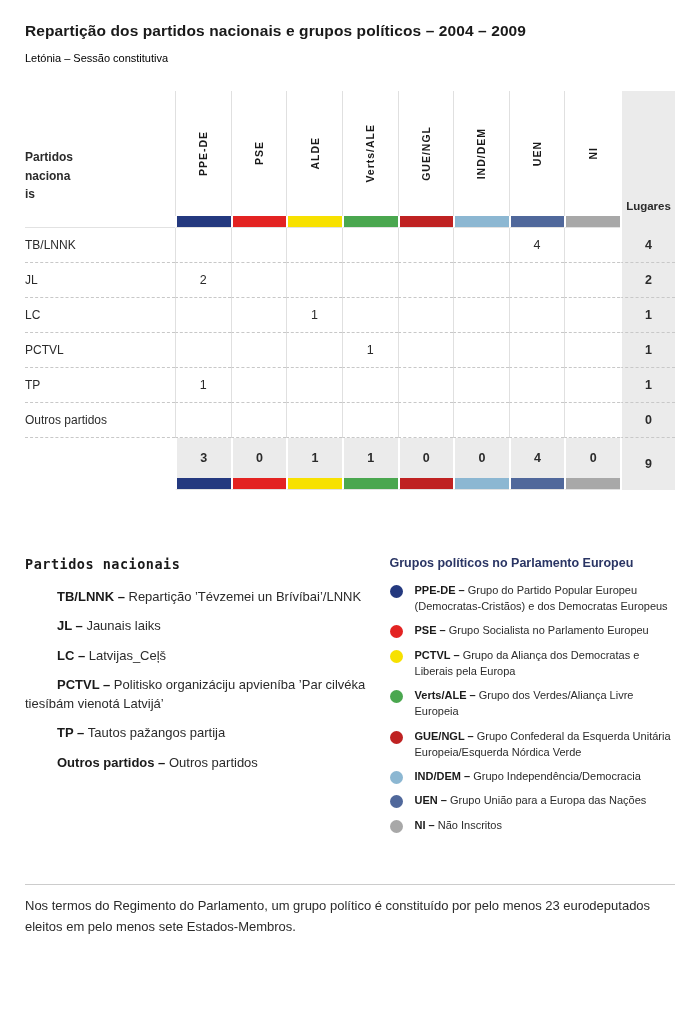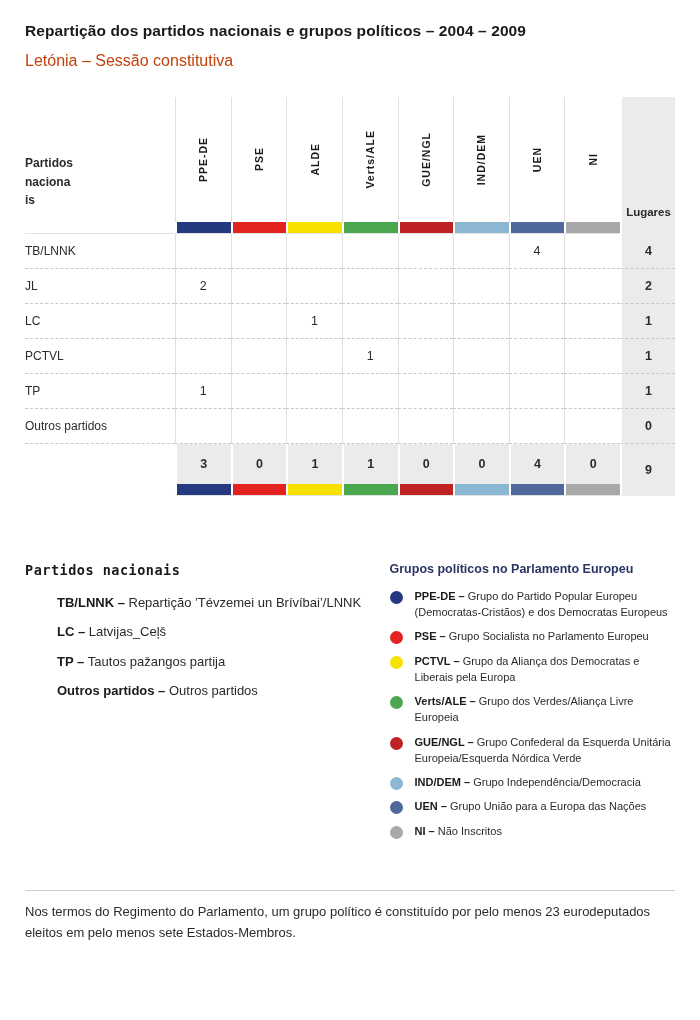--- a/index.html
+++ b/index.html
@@ -5,21 +5,21 @@
   * { margin:0; padding:0; box-sizing:border-box; }
   html,body { width:700px; }
   body {
     width:700px; height:1020px; background:#fff; overflow:hidden;
     font-family:"Liberation Sans", sans-serif; color:#1a1a1a;
   }
   .page { padding:22px 25px 0 25px; }
 
   
   .title { font-size:15.5px; font-weight:bold; letter-spacing:.1px; }
-  .subtitle { font-size:16px; margin-top:12px; color:#c2410c; }
+  .subtitle { font-size:11px; margin-top:12px; color:#000000; }
 
   
   .tablewrap { margin-top:27px; }
   .grid {
     display:grid; width:650px;
     grid-template-columns:150px repeat(8, 1fr) 55px;
     grid-template-rows:125px 12px repeat(6, 35px) 40px 12px;
   }
   .cell { display:flex; align-items:center; justify-content:center; font-size:12.5px; color:#2b2b2b; }
   .vcol { border-left:1px solid #e0e0e0; }
@@ -184,21 +184,23 @@
         <div class="cell cb" style="grid-area: 10 / 8; background: rgb(80, 104, 155);"></div>
         <div class="cell cb" style="grid-area: 10 / 9; background: rgb(168, 168, 168);"></div>
       </div>
   </div>
 
   <div class="legends">
     <div class="leg-left">
       <div class="leg-left-heading">Partidos nacionais</div>
       <div id="party-legend-list">
           <div class="party-item"><b>TB/LNNK – </b><span>Repartição ’Tévzemei un Brívíbai’/LNNK</span></div>
+          <div class="party-item"><b>JL – </b><span>Jaunais laiks</span></div>
           <div class="party-item"><b>LC – </b><span>Latvijas_Ceļš</span></div>
+          <div class="party-item"><b>PCTVL – </b><span>Politisko organizáciju apvieníba ’Par cilvéka tiesíbám vienotá Latvijá’</span></div>
           <div class="party-item"><b>TP – </b><span>Tautos pažangos partija</span></div>
           <div class="party-item"><b>Outros partidos – </b><span>Outros partidos</span></div>
         </div>
     </div>
     <div class="leg-right">
       <div class="leg-right-heading">Grupos políticos no Parlamento Europeu</div>
       <div id="group-legend-list">
           <div class="group-item">
             <span class="dot" style="background: rgb(36, 57, 127);"></span>
             <span><b>PPE-DE – </b><span>Grupo do Partido Popular Europeu (Democratas-Cristãos) e dos Democratas Europeus</span></span>

